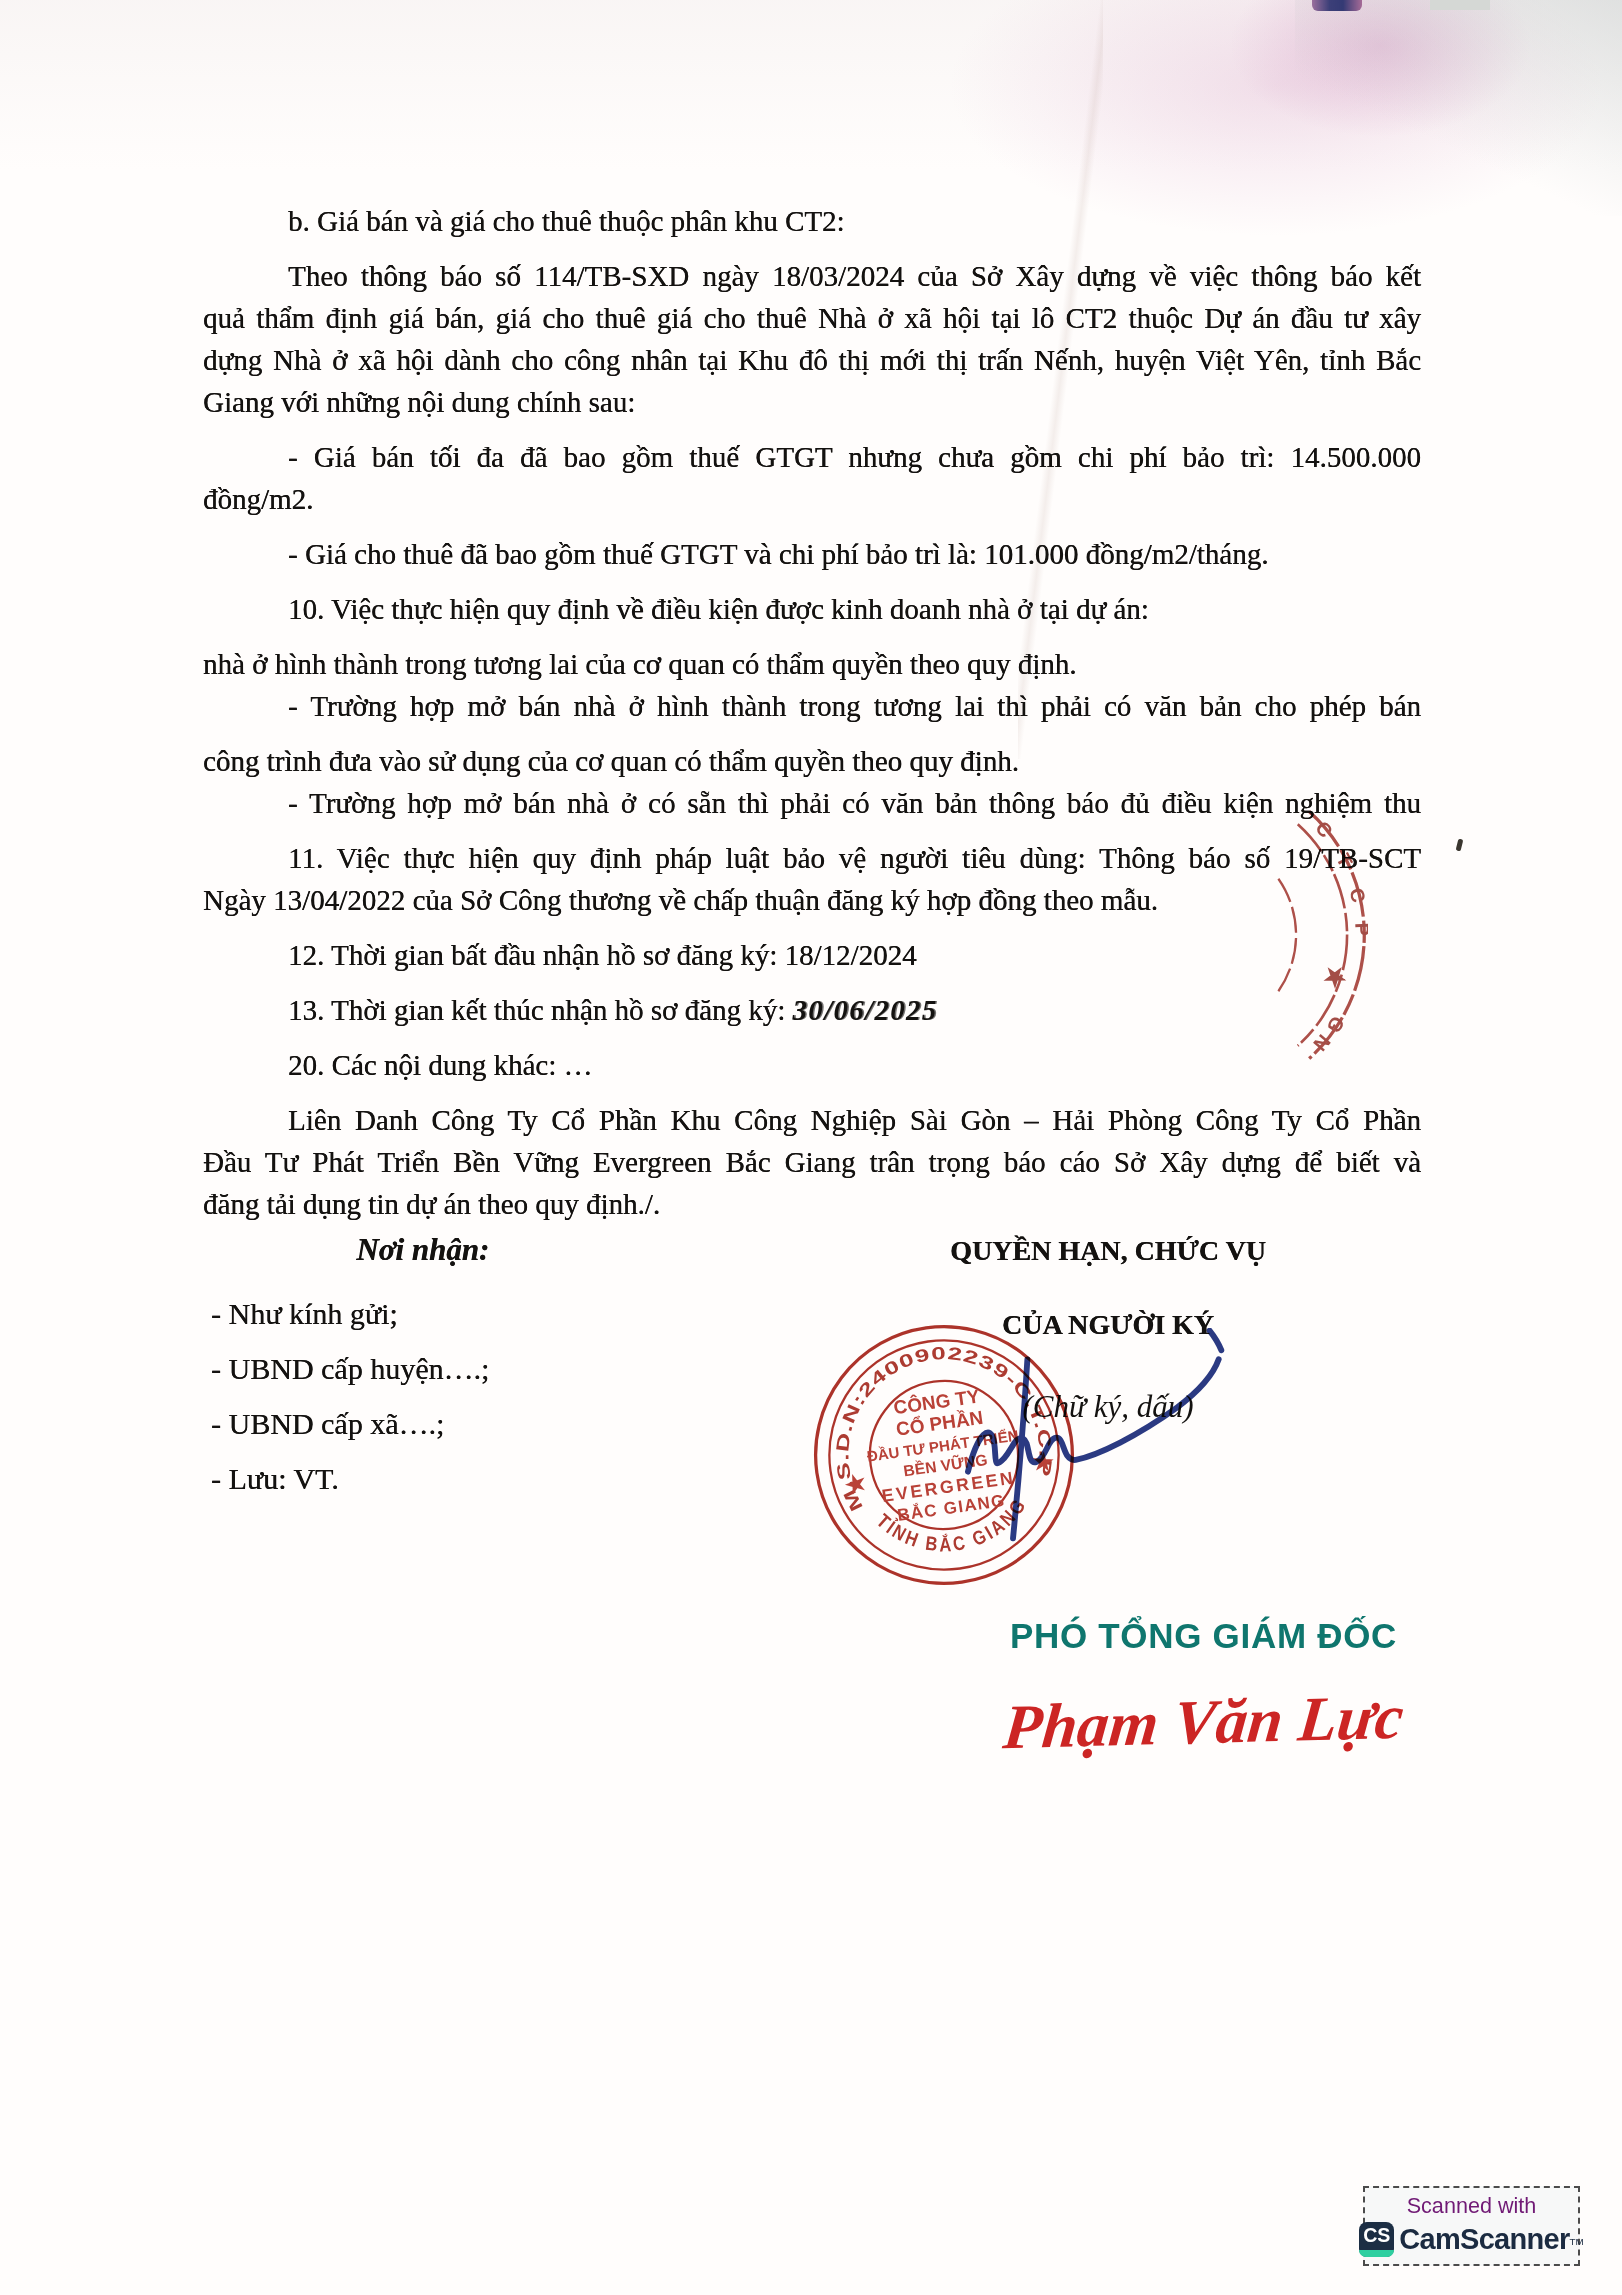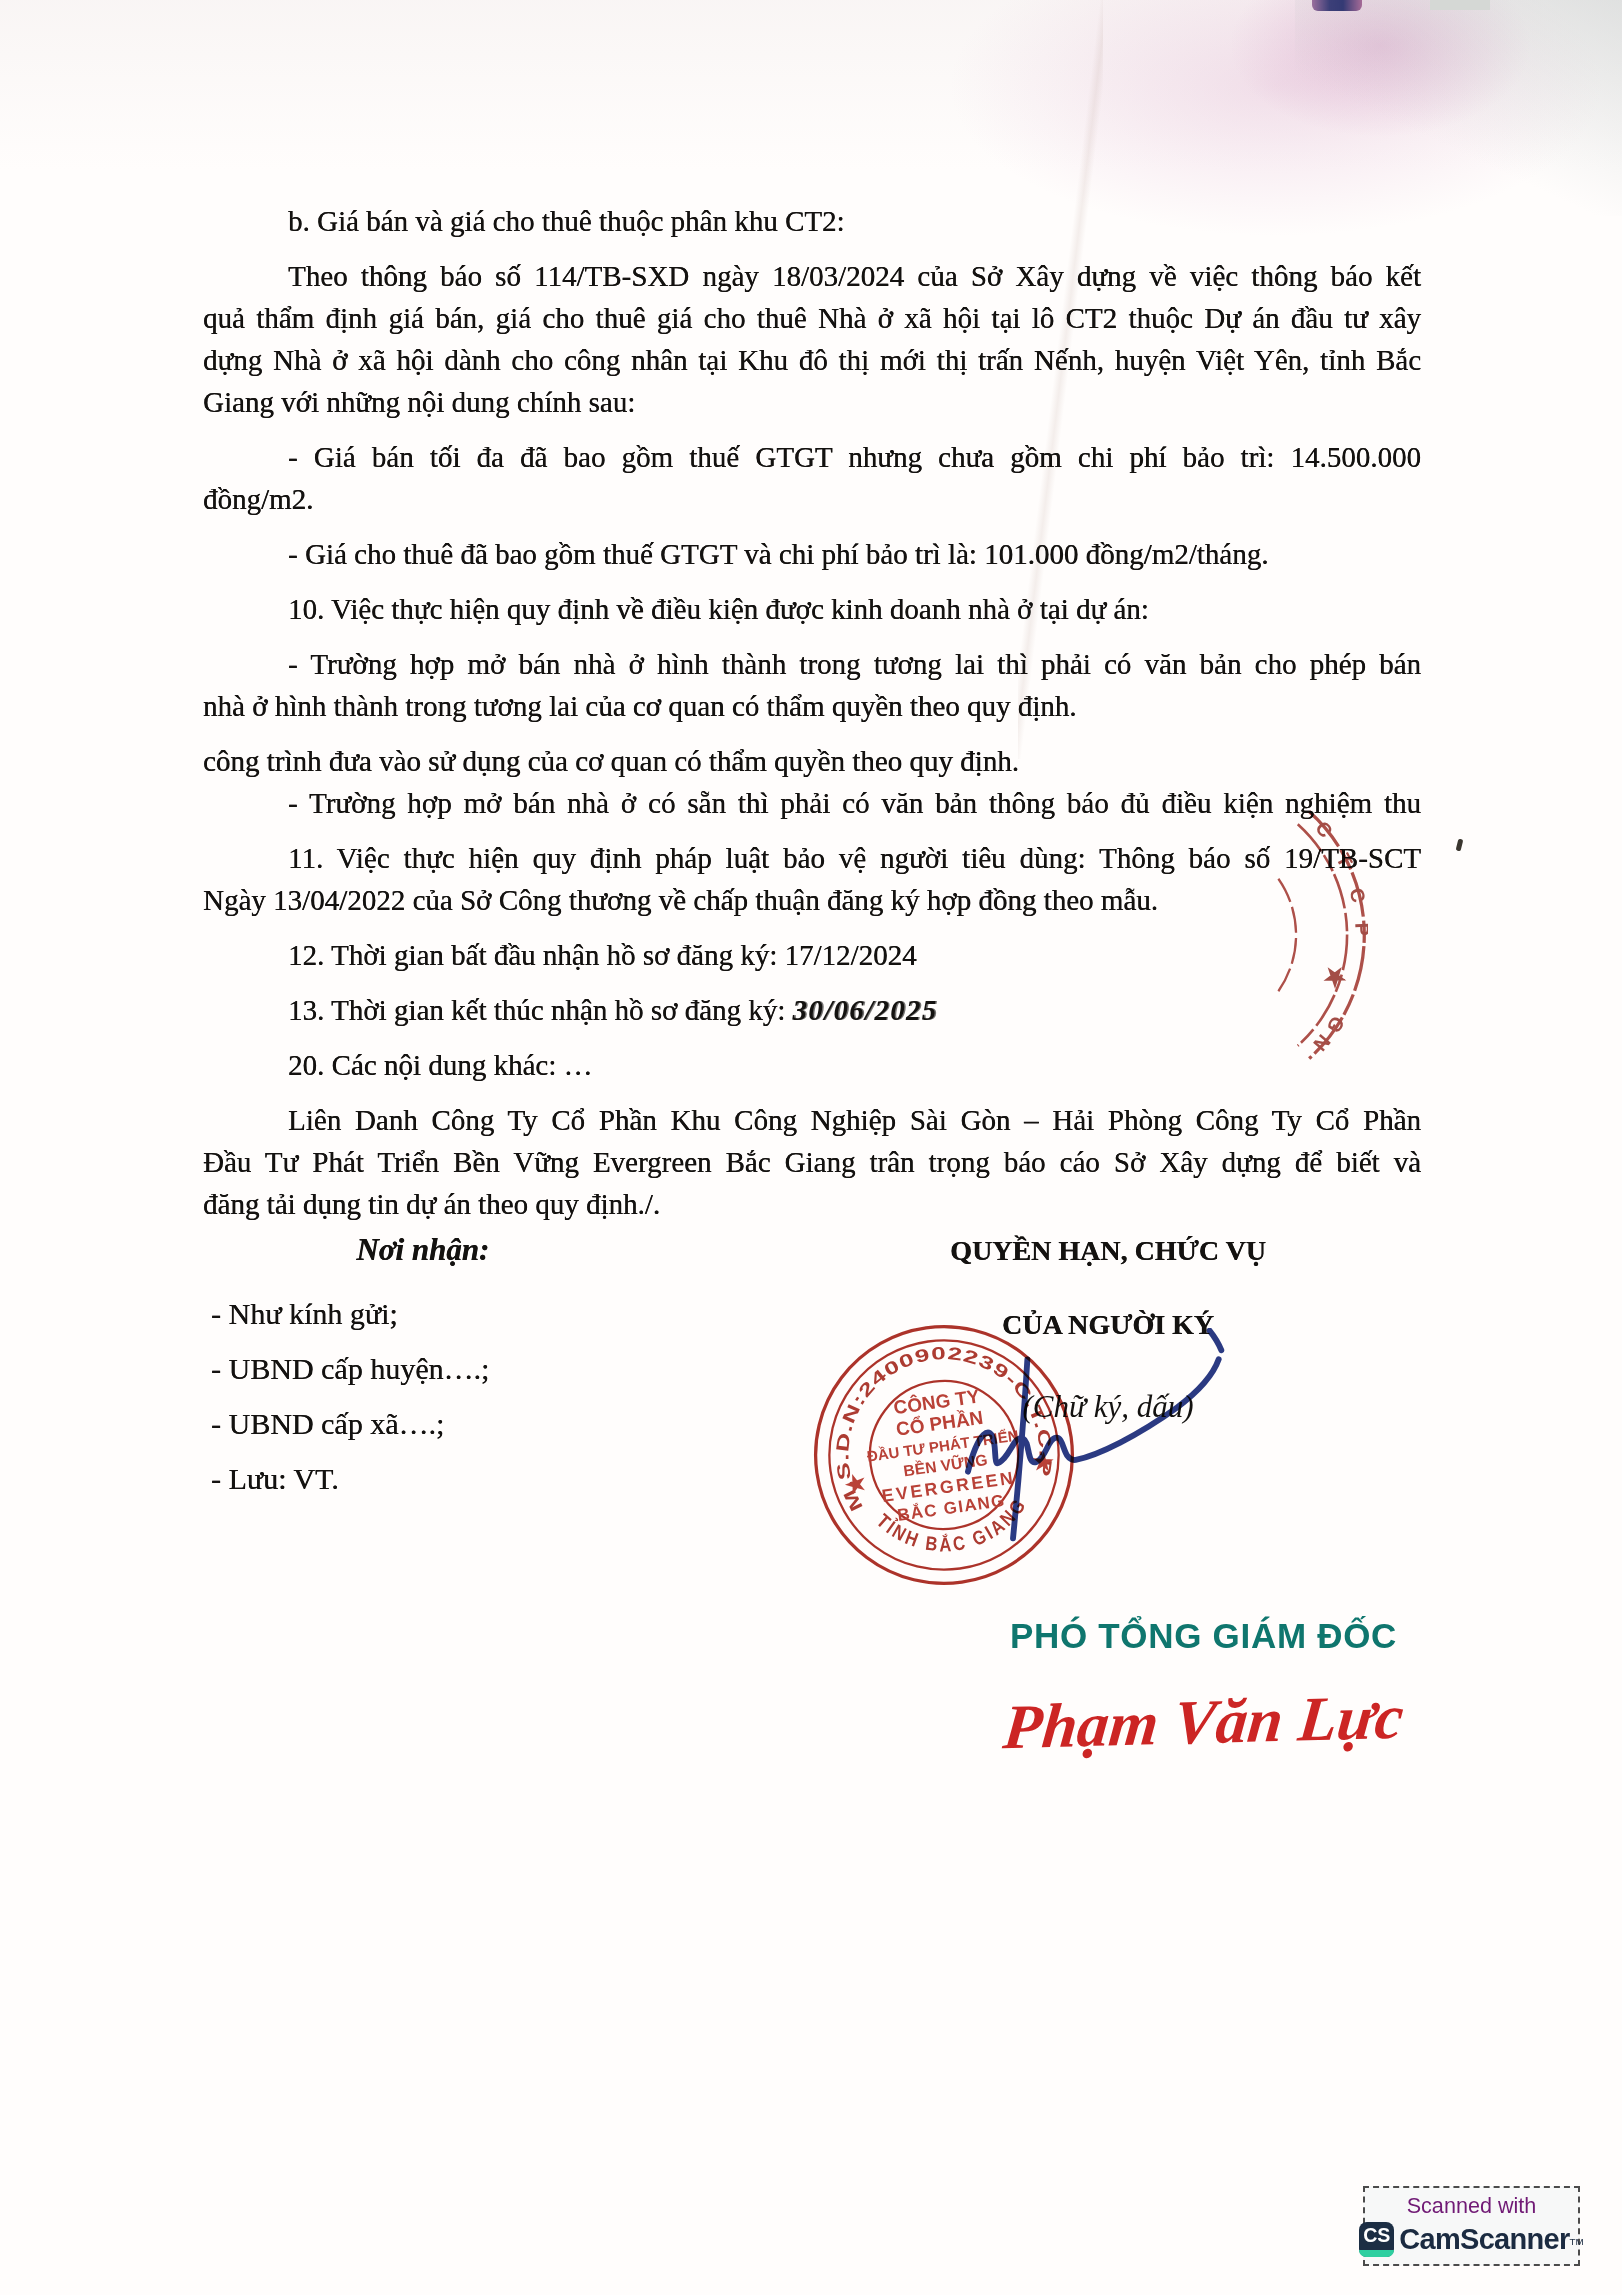--- a/index.html
+++ b/index.html
@@ -90,33 +90,33 @@
         <div class="line ind j">- Giá bán tối đa đã bao gồm thuế GTGT nhưng chưa gồm chi phí bảo trì: 14.500.000</div>
         <div class="line nw">đồng/m2.</div>
       </div>
       <div class="para">
         <div class="line ind nw">- Giá cho thuê đã bao gồm thuế GTGT và chi phí bảo trì là: 101.000 đồng/m2/tháng.</div>
       </div>
       <div class="para">
         <div class="line ind nw">10. Việc thực hiện quy định về điều kiện được kinh doanh nhà ở tại dự án:</div>
       </div>
       <div class="para">
+        <div class="line nw">nhà ở hình thành trong tương lai của cơ quan có thẩm quyền theo quy định.</div>
         <div class="line ind j">- Trường hợp mở bán nhà ở hình thành trong tương lai thì phải có văn bản cho phép bán</div>
-        <div class="line nw">nhà ở hình thành trong tương lai của cơ quan có thẩm quyền theo quy định.</div>
       </div>
       <div class="para">
         <div class="line nw">công trình đưa vào sử dụng của cơ quan có thẩm quyền theo quy định.</div>
         <div class="line ind j">- Trường hợp mở bán nhà ở có sẵn thì phải có văn bản thông báo đủ điều kiện nghiệm thu</div>
       </div>
       <div class="para">
         <div class="line ind j">11. Việc thực hiện quy định pháp luật bảo vệ người tiêu dùng: Thông báo số 19/TB-SCT</div>
         <div class="line nw">Ngày 13/04/2022 của Sở Công thương về chấp thuận đăng ký hợp đồng theo mẫu.</div>
       </div>
       <div class="para">
-        <div class="line ind nw">12. Thời gian bất đầu nhận hồ sơ đăng ký: 17/12/2024</div>
+        <div class="line ind nw">12. Thời gian bất đầu nhận hồ sơ đăng ký: 18/12/2024</div>
       </div>
       <div class="para">
         <div class="line ind nw"><span>13. Thời gian kết thúc nhận hồ sơ đăng ký: </span><span class="hand-date">30/06/2025</span></div>
       </div>
       <div class="para">
         <div class="line ind nw">20. Các nội dung khác: …</div>
       </div>
       <div class="para">
         <div class="line ind j">Liên Danh Công Ty Cổ Phần Khu Công Nghiệp Sài Gòn – Hải Phòng Công Ty Cổ Phần</div>
         <div class="line j">Đầu Tư Phát Triển Bền Vững Evergreen Bắc Giang trân trọng báo cáo Sở Xây dựng để biết và</div>

